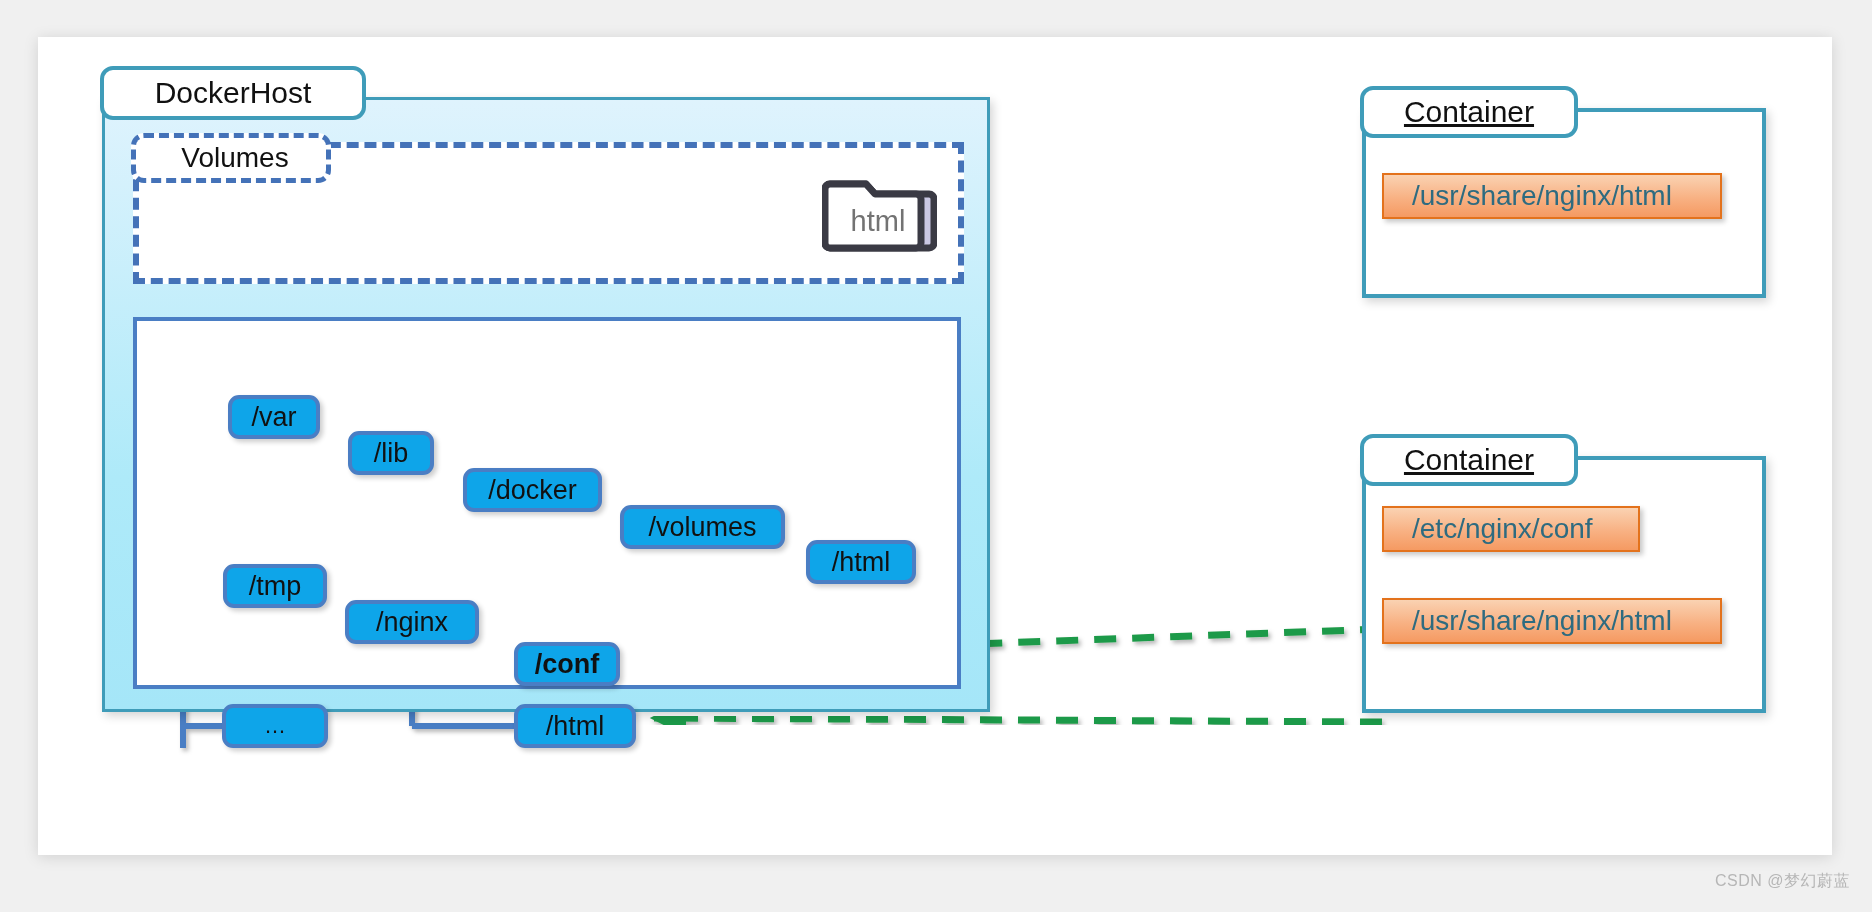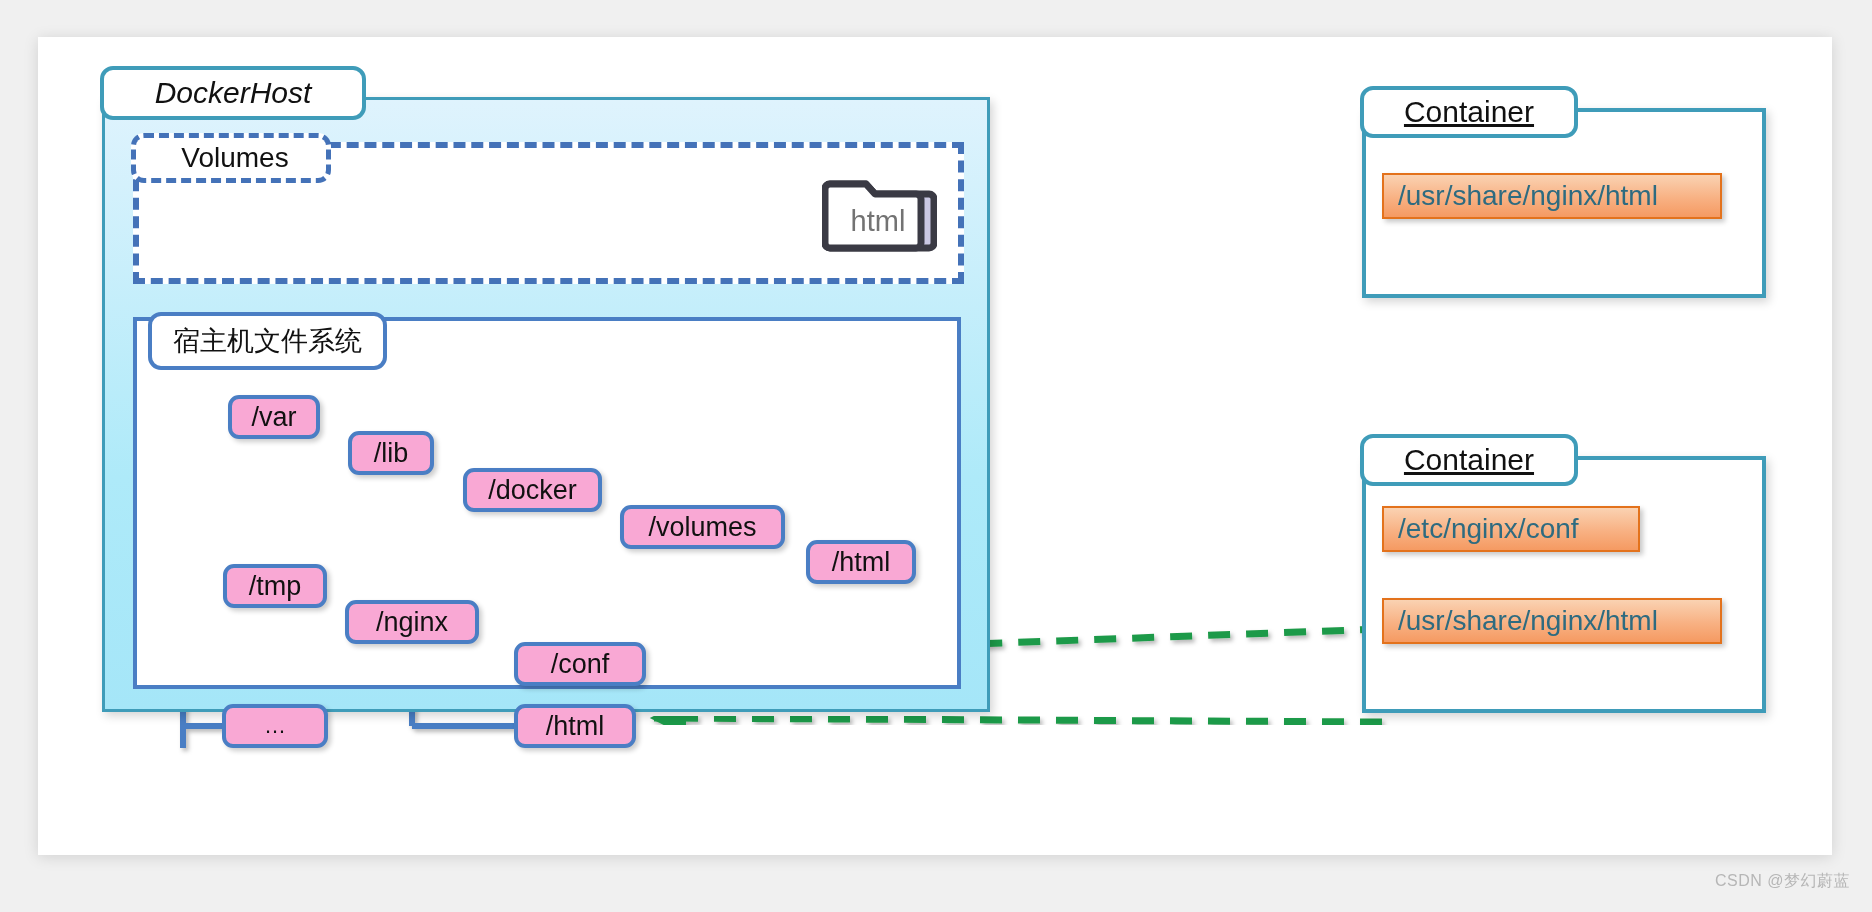--- a/index.html
+++ b/index.html
@@ -34,21 +34,21 @@
 
   
   #dockerhost-body{
     position:absolute;left:102px;top:97px;width:888px;height:615px;
     background:linear-gradient(180deg,#dff3fd 0%, #aeeaf9 62%, #a5e6f8 100%);
     border:3px solid #3f9cb9;
     box-sizing:border-box;
     box-shadow:3px 4px 9px rgba(0,0,0,0.17);
     z-index:1;
   }
-  #dockerhost-tab{left:100px;top:66px;width:266px;height:54px;font-size:30px;font-style:italic;}
+  #dockerhost-tab{left:100px;top:66px;width:266px;height:54px;font-size:30px;}
 
   
   #volumes-body{
     position:absolute;left:133px;top:142px;width:831px;height:142px;
     background:#ffffff;
     border:6px dashed #4472b8;
     box-sizing:border-box;
     z-index:2;
   }
   #volumes-tab{left:131px;top:133px;width:200px;height:50px;font-size:28px;padding-left:8px;}
@@ -59,21 +59,21 @@
     background:#ffffff;
     border:4px solid #4a7ec4;
     box-sizing:border-box;
     z-index:2;
   }
   #hostfs-tab{left:148px;top:312px;width:239px;height:58px;font-size:27px;}
 
   
   .node{
     position:absolute;
-    background:#f9a8d4;
+    background:#0ea5e9;
     border:4px solid #4a7ec4;
     border-radius:11px;
     box-sizing:border-box;
     display:flex;align-items:center;justify-content:center;
     font-size:27px;color:#111;
     z-index:5;
     box-shadow:3px 3px 5px rgba(0,0,0,0.20);
   }
 
   
@@ -98,21 +98,21 @@
   #container1-tab{left:1360px;top:86px;}
   #container2-body{left:1362px;top:456px;width:404px;height:257px;}
   #container2-tab{left:1360px;top:434px;}
 
   .path-chip{
     position:absolute;
     background:linear-gradient(180deg,#fad2b2 0%, #f8b183 55%, #f59a62 100%);
     border:2px solid #e3721c;
     box-sizing:border-box;
     display:flex;align-items:center;
-    padding-left:14px;
+    padding-left:28px;
     font-size:28px;
     color:#2e6b80;
     z-index:6;
     box-shadow:3px 3px 5px rgba(0,0,0,0.22);
   }
   #chip-1{left:1382px;top:173px;width:340px;height:46px;}
   #chip-2{left:1382px;top:506px;width:258px;height:46px;}
   #chip-3{left:1382px;top:598px;width:340px;height:46px;}
 
   #watermark{
@@ -186,23 +186,20 @@
   </svg>
 
   <div class="tab tab-teal" id="dockerhost-tab">
     <span>DockerHost</span>
   </div>
 
   <div class="tab tab-dash" id="volumes-tab">
     <span>Volumes</span>
   </div>
 
-  <div class="tab tab-blue" id="hostfs-tab">
-    <span>宿主机文件系统</span>
-  </div>
 
   <svg id="folder-icon" viewBox="0 0 115 82">
     <path d="M8,12 h36 l9,10 h54 a5,5 0 0 1 5,5 v44 a5,5 0 0 1 -5,5 h-99 a5,5 0 0 1 -5,-5 v-54 a5,5 0 0 1 5,-5 z" fill="#c9c7e2" stroke="#3a3a44" stroke-width="7" stroke-linejoin="round"></path>
     <path d="M8,12 h36 l9,10 h41 a5,5 0 0 1 5,5 v44 a5,5 0 0 1 -5,5 h-86 a5,5 0 0 1 -5,-5 v-54 a5,5 0 0 1 5,-5 z" fill="#ffffff" stroke="#3a3a44" stroke-width="7" stroke-linejoin="round"></path>
   </svg>
   <div id="folder-label">html</div>
 
   <div class="node" style="left:228px;top:395px;width:92px;height:44px;">/var</div>
 
   <div class="node" style="left:348px;top:431px;width:86px;height:44px;text-align:right;">/lib</div>
@@ -210,21 +207,21 @@
   <div class="node" style="left:463px;top:468px;width:139px;height:44px;">/docker</div>
 
   <div class="node" style="left:620px;top:505px;width:165px;height:44px;">/volumes</div>
 
   <div class="node" style="left:806px;top:540px;width:110px;height:44px;">/html</div>
 
   <div class="node" style="left:223px;top:564px;width:104px;height:44px;">/tmp</div>
 
   <div class="node" style="left:345px;top:600px;width:134px;height:44px;">/nginx</div>
 
-  <div class="node" style="left:514px;top:642px;width:132px;height:44px;">/conf</div>
+  <div class="node" style="left:514px;top:642px;width:106px;height:44px;font-weight:bold;">/conf</div>
 
   <div class="node" style="left:514px;top:704px;width:122px;height:44px;">/html</div>
 
   <div class="node" style="left:222px;top:704px;width:106px;height:44px;font-size:22px;">…</div>
 
   <div class="container-body" id="container1-body"></div>
   <div class="tab tab-teal container-tab" id="container1-tab">
     <span>Container</span>
   </div>
   <div class="path-chip" id="chip-1">/usr/share/nginx/html</div>

